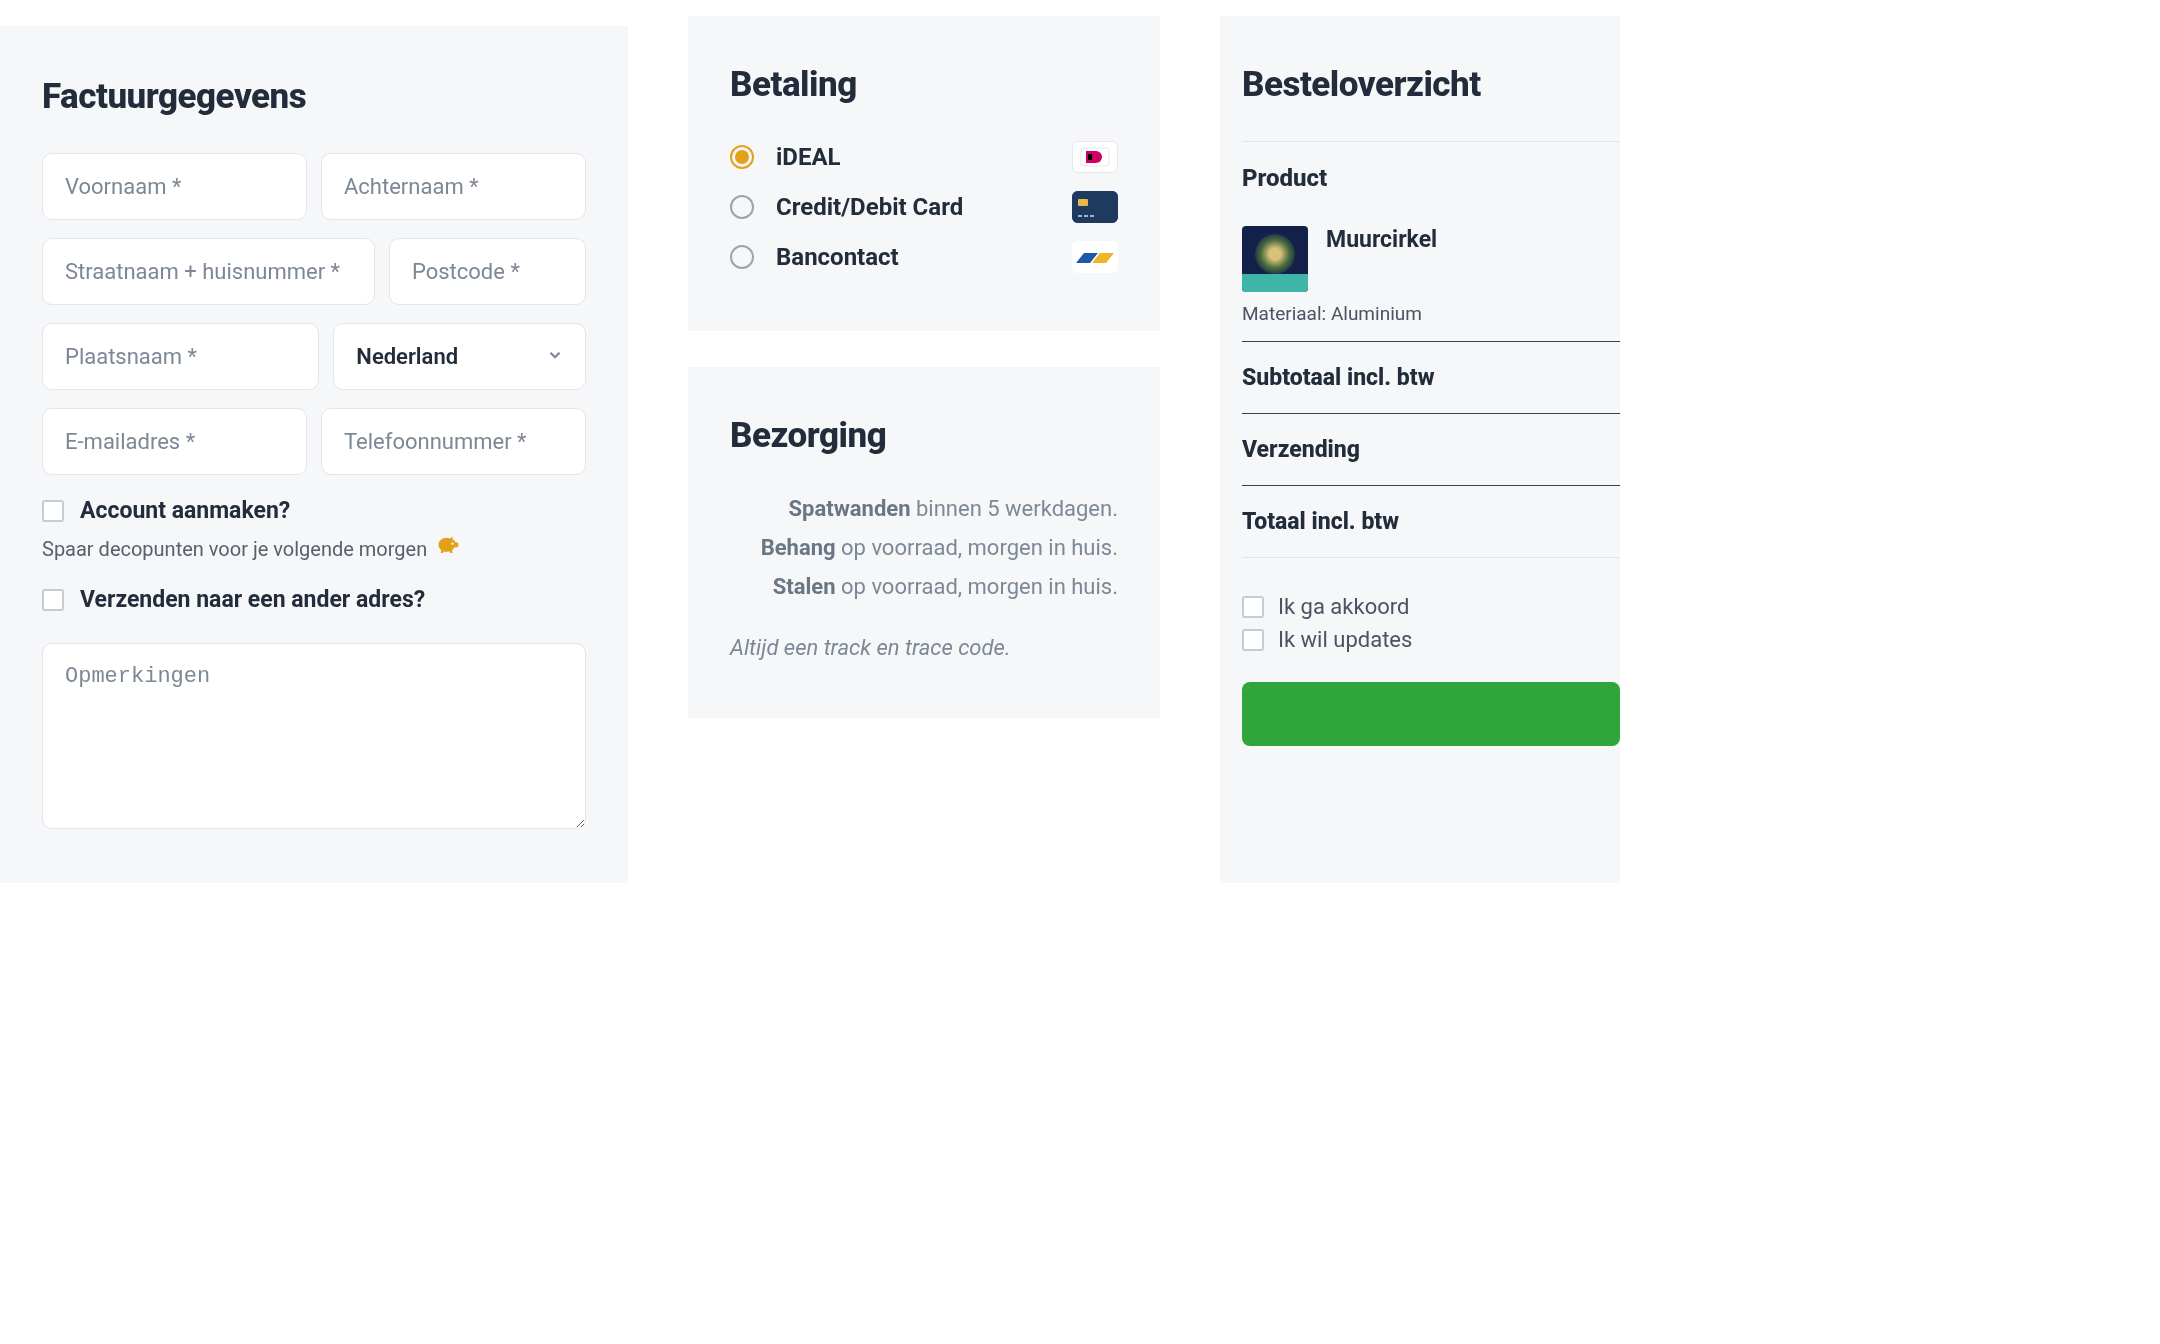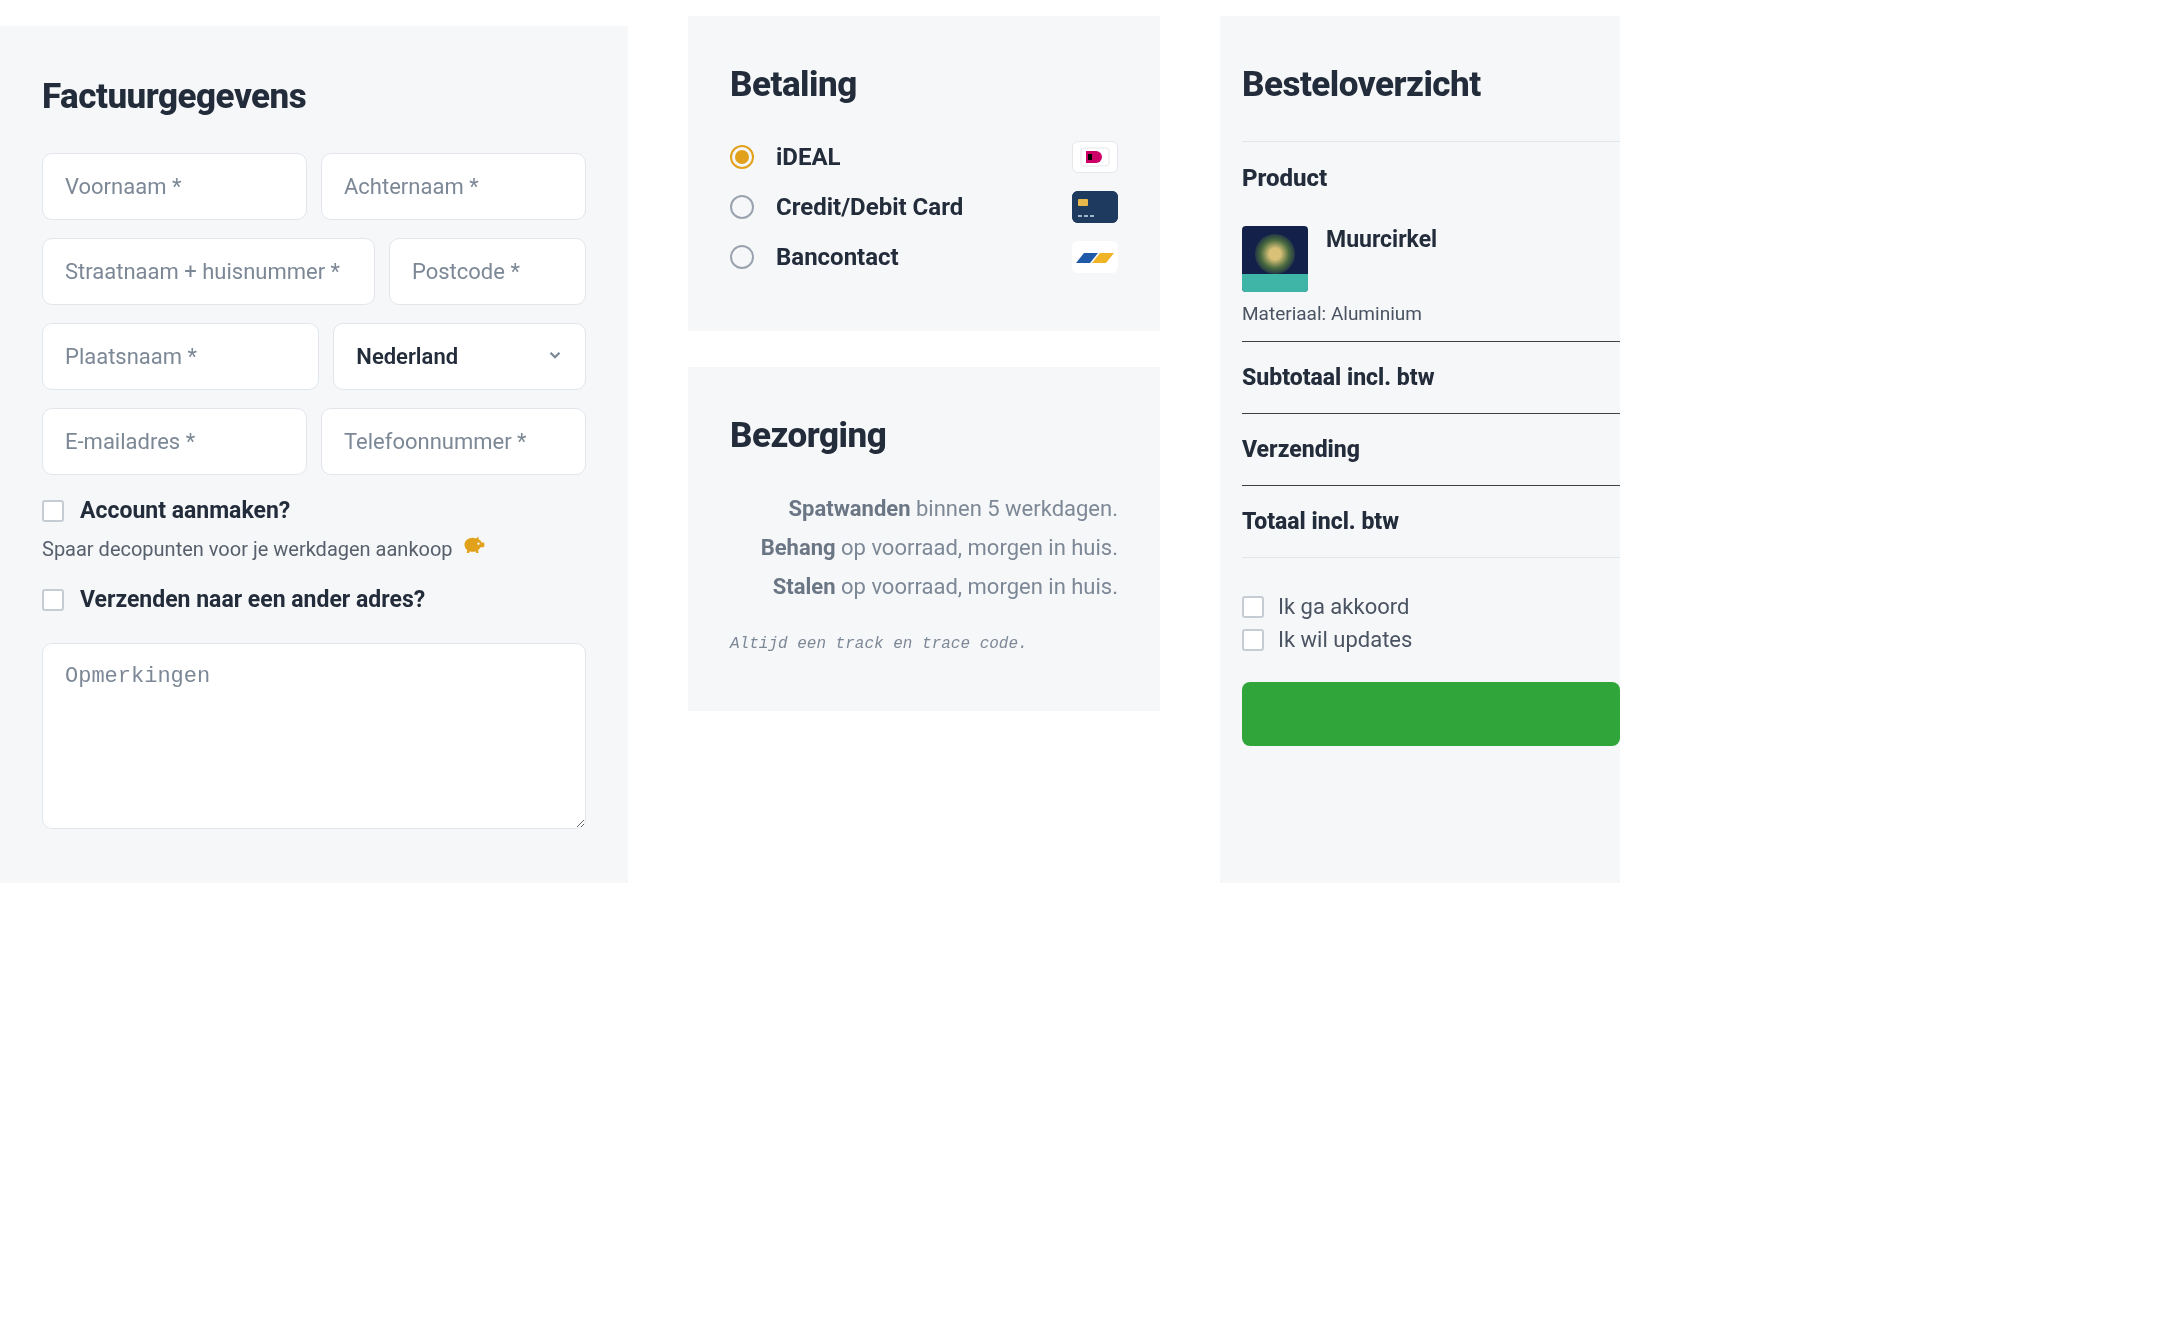--- a/index.html
+++ b/index.html
@@ -196,25 +196,24 @@
     color: #7d8896;
     margin-bottom: 6px;
     line-height: 1.5;
     text-align: right;
   }
   .deliv-line b {
     font-weight: 700;
     color: #6b7685;
   }
   .deliv-note {
-    font-size: 16px;
+    font-size: 22px;
     font-style: italic;
     color: #7d8896;
     margin-top: 32px;
-    font-family: Liberation Mono, monospace;
   }
 
   
   .sum-header {
     font-size: 24px;
     font-weight: 800;
     color: #232c3a;
     padding: 22px 0;
     border-top: 1px solid #e2e6ea;
   }
@@ -322,21 +321,21 @@
     <div class="form-row">
       <input class="input" placeholder="E-mailadres *" style="">
       <input class="input" placeholder="Telefoonnummer *" style="">
     </div>
 
     <div class="check-row">
       <div class="checkbox"></div>
       <span class="check-label">Account aanmaken?</span>
     </div>
     <div class="check-sub">
-      <span>Spaar decopunten voor je werkdagen aankoop</span>
+      <span>Spaar decopunten voor je volgende morgen</span>
       <span class="piggy">
         <svg width="28" height="28" viewBox="0 0 24 24" fill="#e2a11a">
             <path d="M19 9h-1.3c-.5-1.2-1.5-2.2-2.7-2.7V4l-2.5 1.5C11.8 5.2 11 5 10 5c-3.9 0-7 2.7-7 6 0 1.8.9 3.4 2.3 4.5L5 18h2l.5-1.5c.8.3 1.6.5 2.5.5s1.7-.2 2.5-.5L13 18h2l-.3-2.5c.9-.7 1.6-1.6 2-2.5H19c.6 0 1-.4 1-1v-2c0-.6-.4-1-1-1zm-4 2c-.6 0-1-.4-1-1s.4-1 1-1 1 .4 1 1-.4 1-1 1z"></path>
           </svg>
       </span>
     </div>
 
     <div class="check-row check-row2">
       <div class="checkbox"></div>
       <span class="check-label">Verzenden naar een ander adres?</span>

